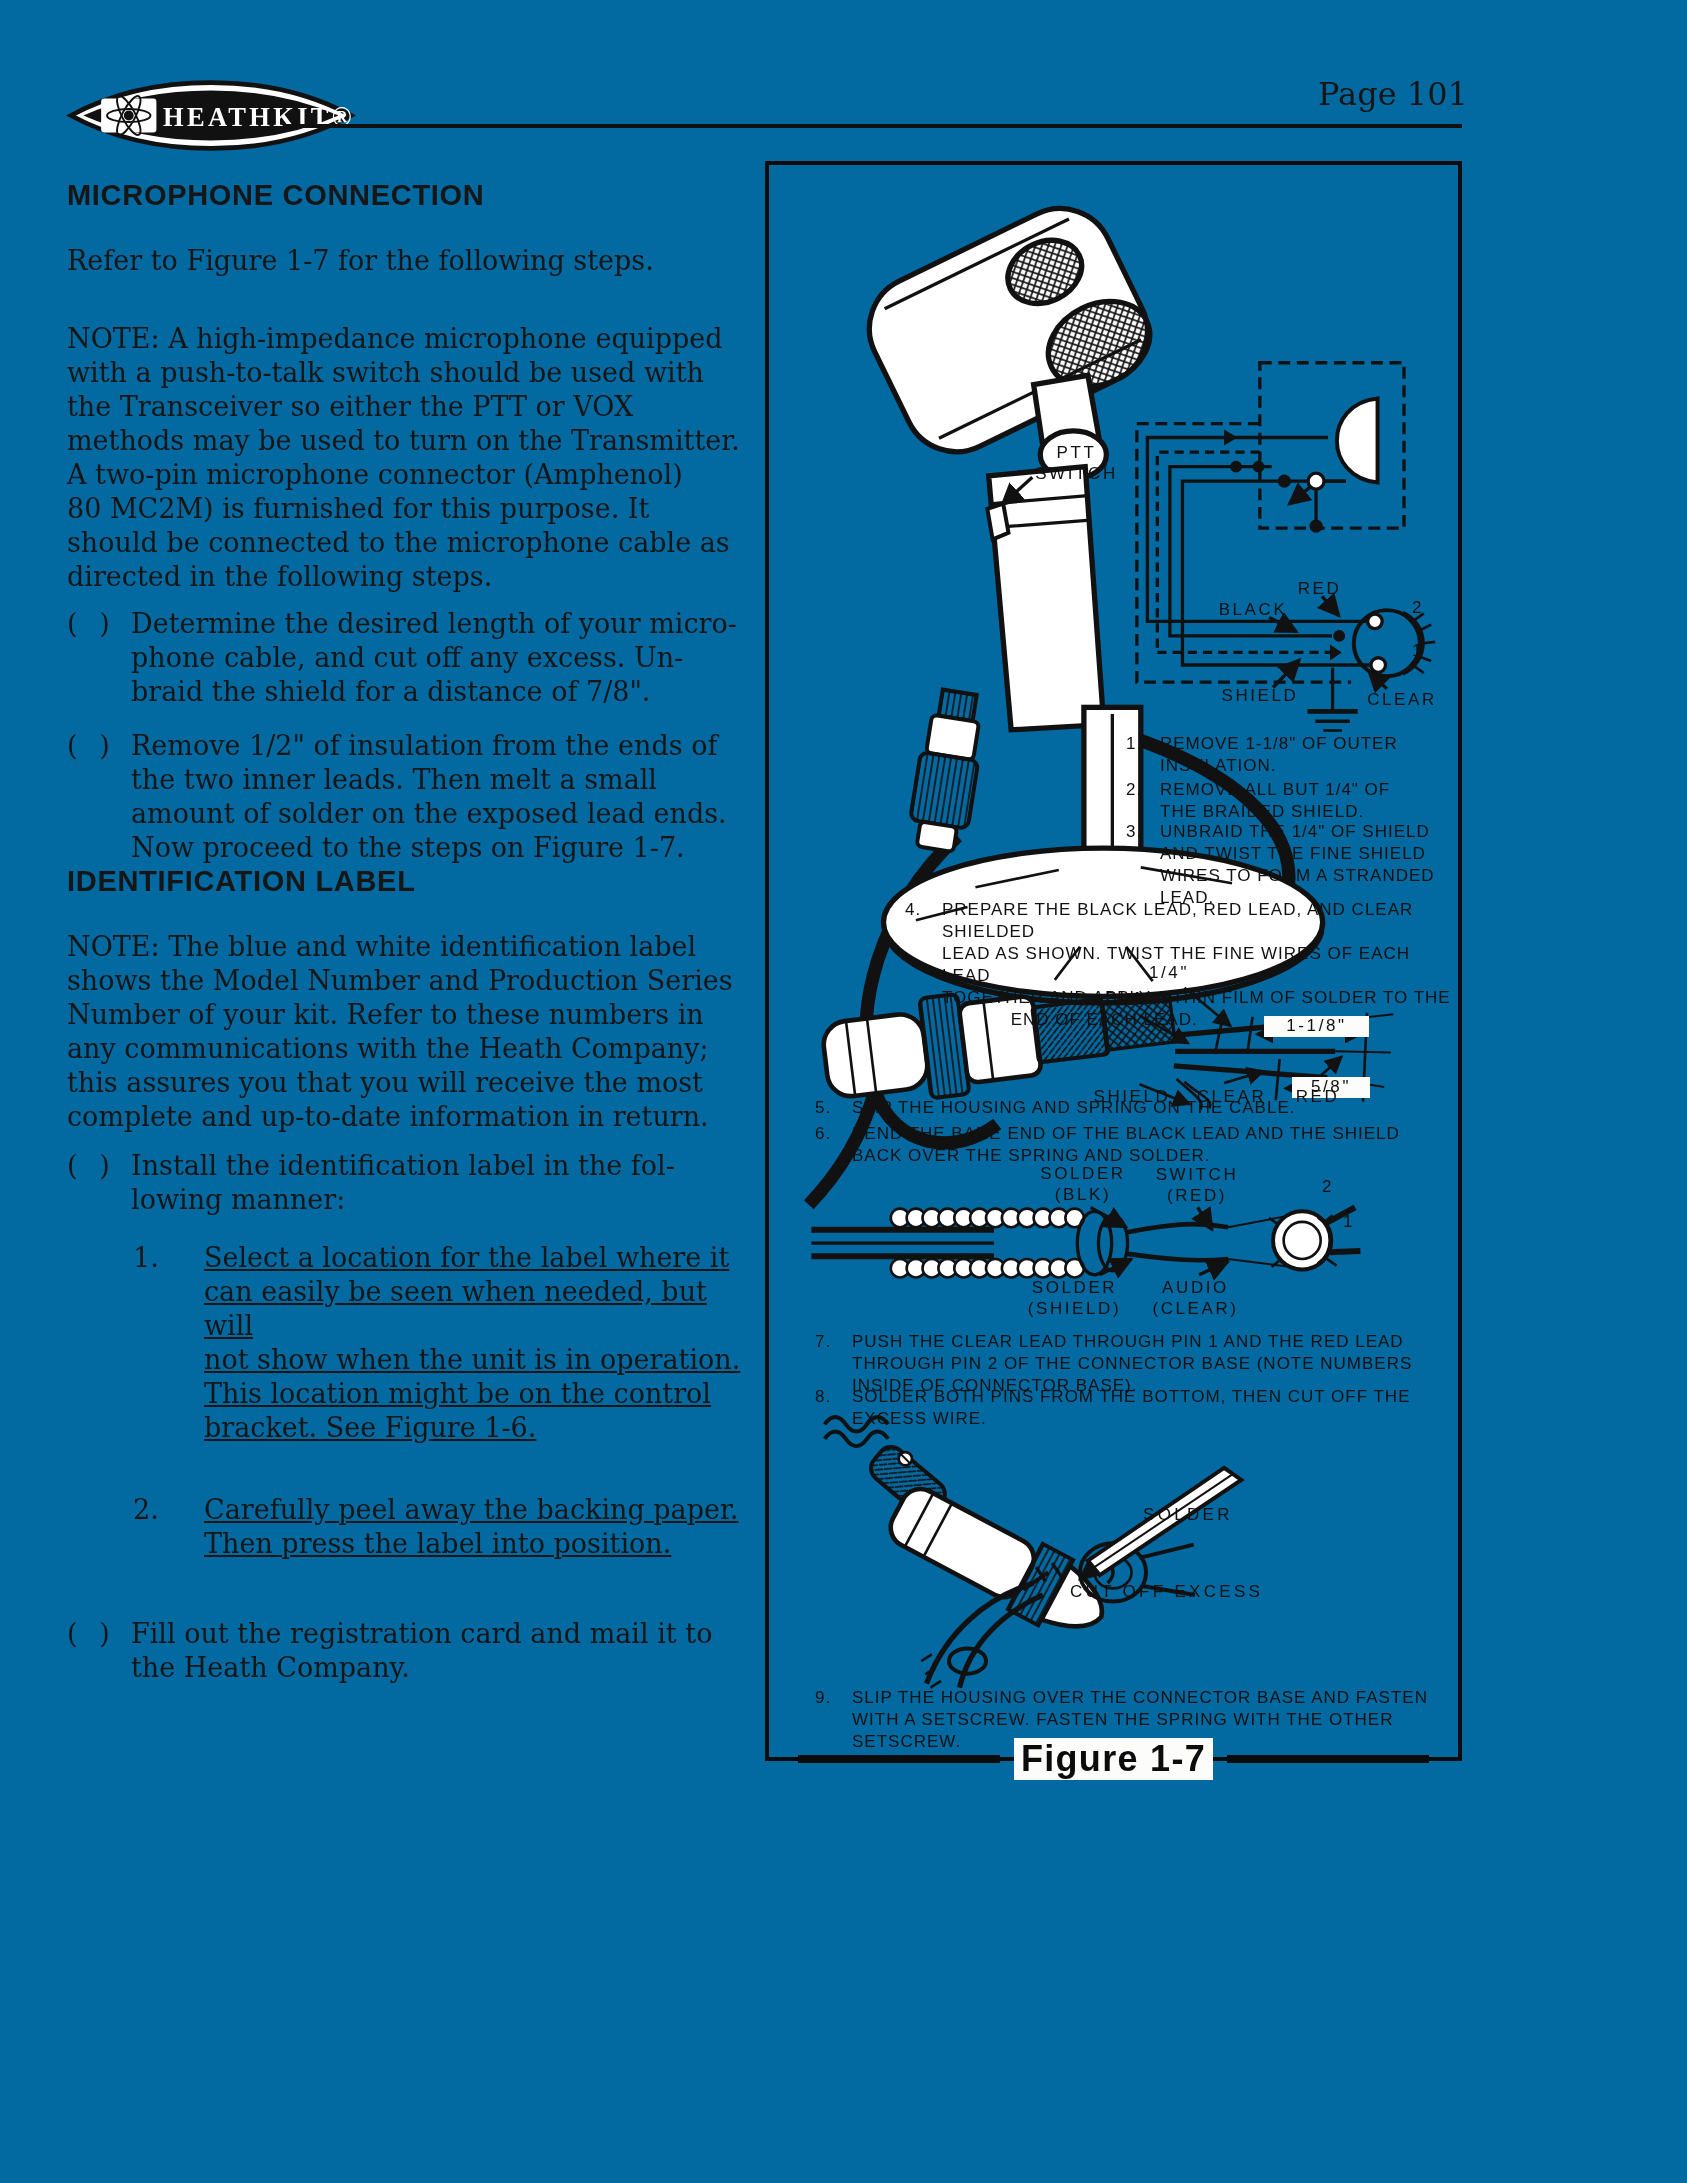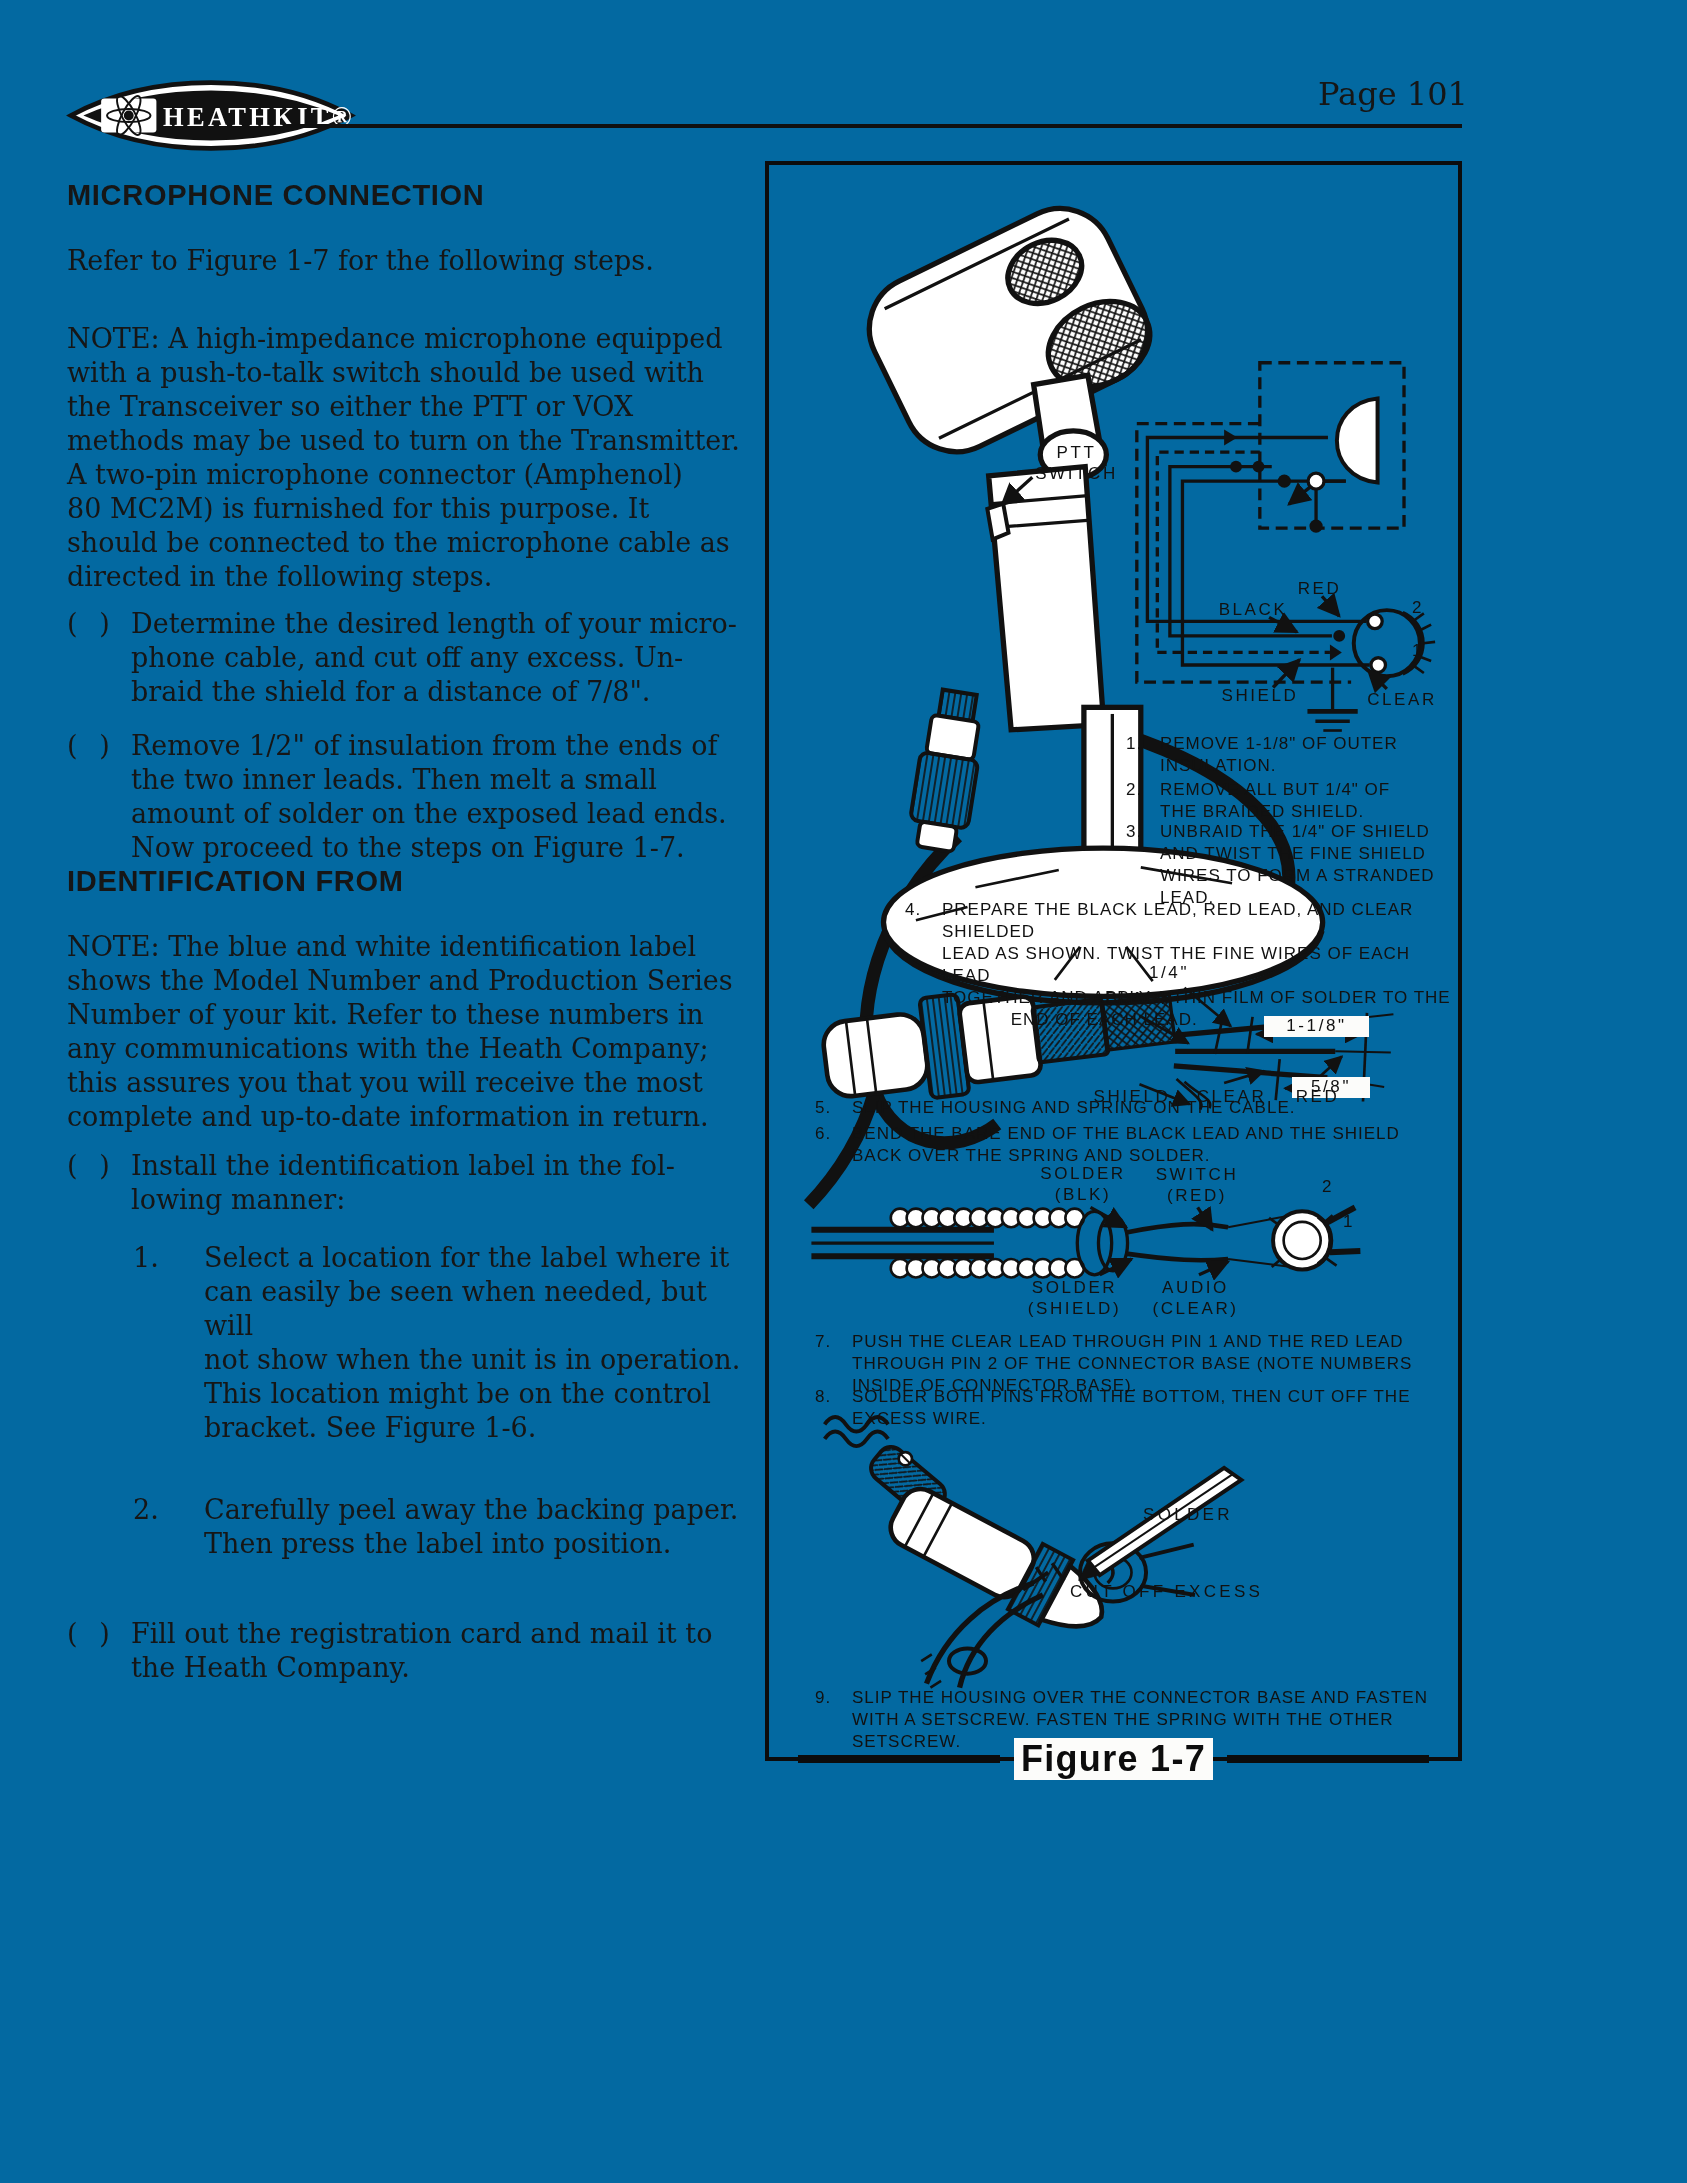--- a/index.html
+++ b/index.html
@@ -24,21 +24,21 @@
   .m-note1 {margin-top:44px;}
   .cb {display:flex; margin-top:20px;}
   .cb .marker {flex:none; width:64px; letter-spacing:6.6px; white-space:pre;}
   .cb .txt {white-space:pre-line;}
   .cb1 {margin-top:13.2px;}
   .m-h2 {margin-top:25px;}
   .m-note2 {margin-top:33px;}
   .cb3 {margin-top:14.6px;}
   .num-item {display:flex; margin-left:66px; margin-top:24px;}
   .num-item .num {flex:none; width:71px;}
-  .num-item .txt {white-space:pre-line;}
+  .num-item .txt {white-space:pre-line;text-decoration:underline;}
   .ni2 {margin-top:48px;}
   .cb4 {margin-top:56px;}
 
   
   .figure {position:absolute; left:765px; top:161px; width:697px; height:1600px;
            border:4.6px solid #0c0c0c; box-sizing:border-box;}
   .figure svg.art {position:absolute; left:0; top:0;}
   .flab {position:absolute; font-family:"Liberation Sans", sans-serif;
          font-size:17px; line-height:20.5px; letter-spacing:2.6px;
          white-space:pre-line; text-align:center; color:#111;}
@@ -129,21 +129,21 @@
 braid the shield for a distance of 7/8".</span>
     </div>
     <div class="cb">
       <span class="marker">( )</span>
       <span class="txt">Remove 1/2" of insulation from the ends of
 the two inner leads. Then melt a small
 amount of solder on the exposed lead ends.
 Now proceed to the steps on Figure 1-7.</span>
     </div>
 
-    <h2 class="m-h2">IDENTIFICATION FROM</h2>
+    <h2 class="m-h2">IDENTIFICATION LABEL</h2>
     <p class="p m-note2">NOTE: The blue and white identification label
 shows the Model Number and Production Series
 Number of your kit. Refer to these numbers in
 any communications with the Heath Company;
 this assures you that you will receive the most
 complete and up-to-date information in return.</p>
 
     <div class="cb cb3">
       <span class="marker">( )</span>
       <span class="txt">Install the identification label in the fol-

